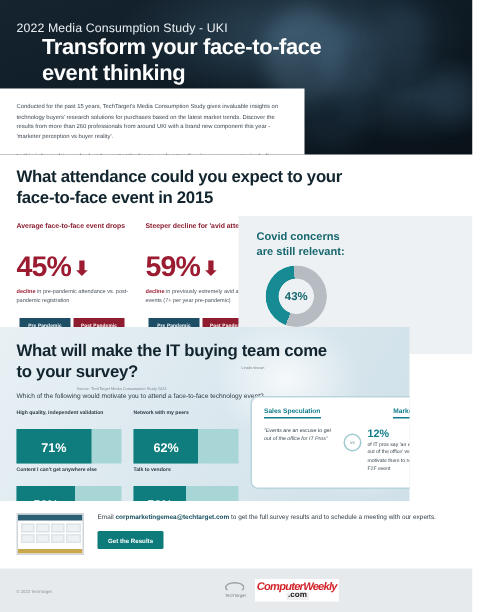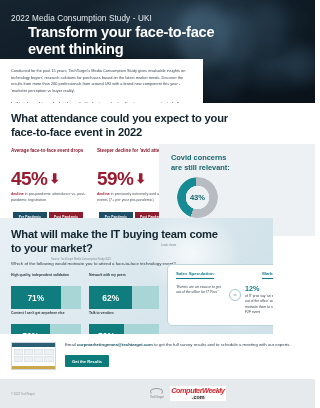--- a/index.html
+++ b/index.html
@@ -225,21 +225,21 @@
     </div>
     <div class="intro">
       <p>Conducted for the past 15 years, TechTarget's Media Consumption Study gives invaluable insights on technology buyers' research solutions for purchases based on the latest market trends. Discover the results from more than 260 professionals from around UKI with a brand new component this year - 'marketer perception vs buyer reality'.</p>
       <p class="lead">In this infographic, we look at buyers' attitudes towards attending in-person events, including their motivations why they would be inclined to attend.</p>
     </div>
   </div>
 
   <div id="section-one" class="sec1">
     <div class="sec-h">
       <span>What attendance could you expect to your</span><br>
-      <span>face-to-face event in 2022</span>
+      <span>face-to-face event in 2015</span>
     </div>
 
     <div class="stats-row">
 
       <div class="stat s1">
         <div class="stat-label">Average face-to-face event drops</div>
         <div class="stat-big">
           <span>45%</span>
           <span class="arrow-down">⬇</span>
         </div>
@@ -308,21 +308,21 @@
       </div>
 
       <div class="src1">Source: TechTarget Media Consumption Study 2022</div>
     </div>
   </div>
 
   <div id="section-two">
     <div class="s2-inner">
       <div class="sec-h2">
         <span>What will make the IT buying team come</span><br>
-        <span>to your market?</span>
+        <span>to your survey?</span>
       </div>
       <div class="s2-q">Which of the following would motivate you to attend a face-to-face technology event?</div>
       <div class="s2-src">Leads shown</div>
 
       <div class="bars">
 
         <div class="bar-block bb1">
           <div class="bar-cap">High quality, independent validation</div>
           <div class="bar-track">
             <div class="bar-fill" style="width:71%">

